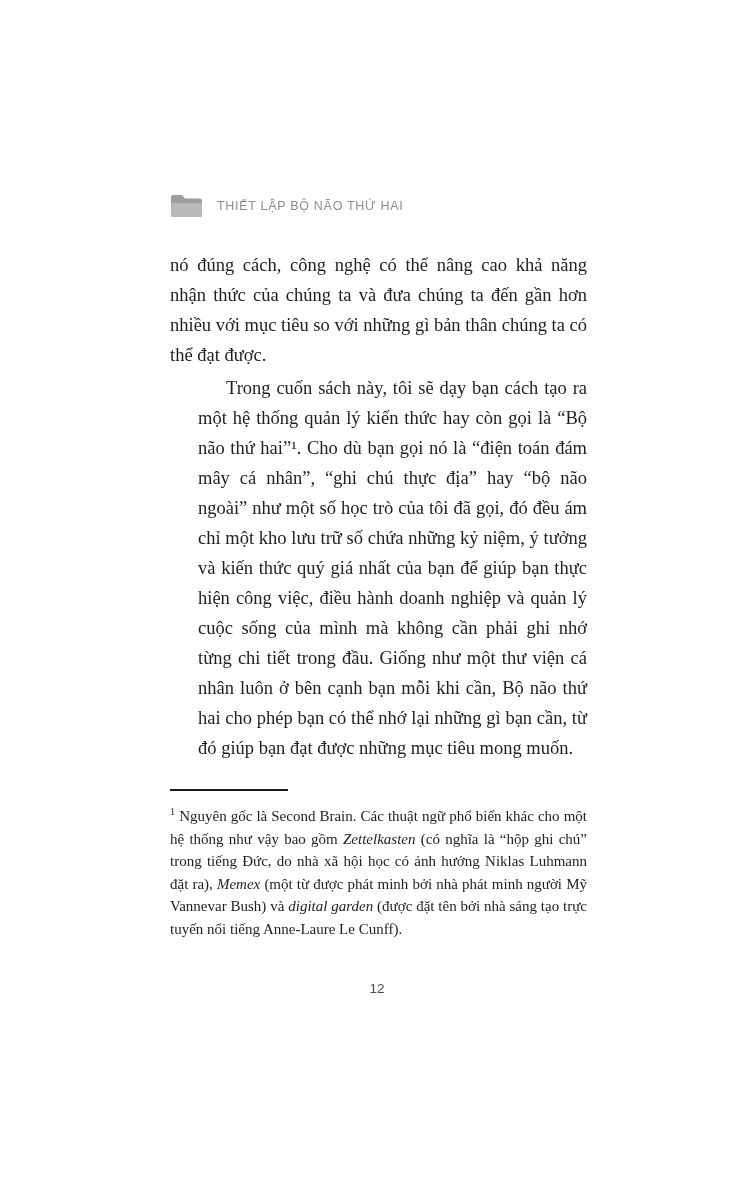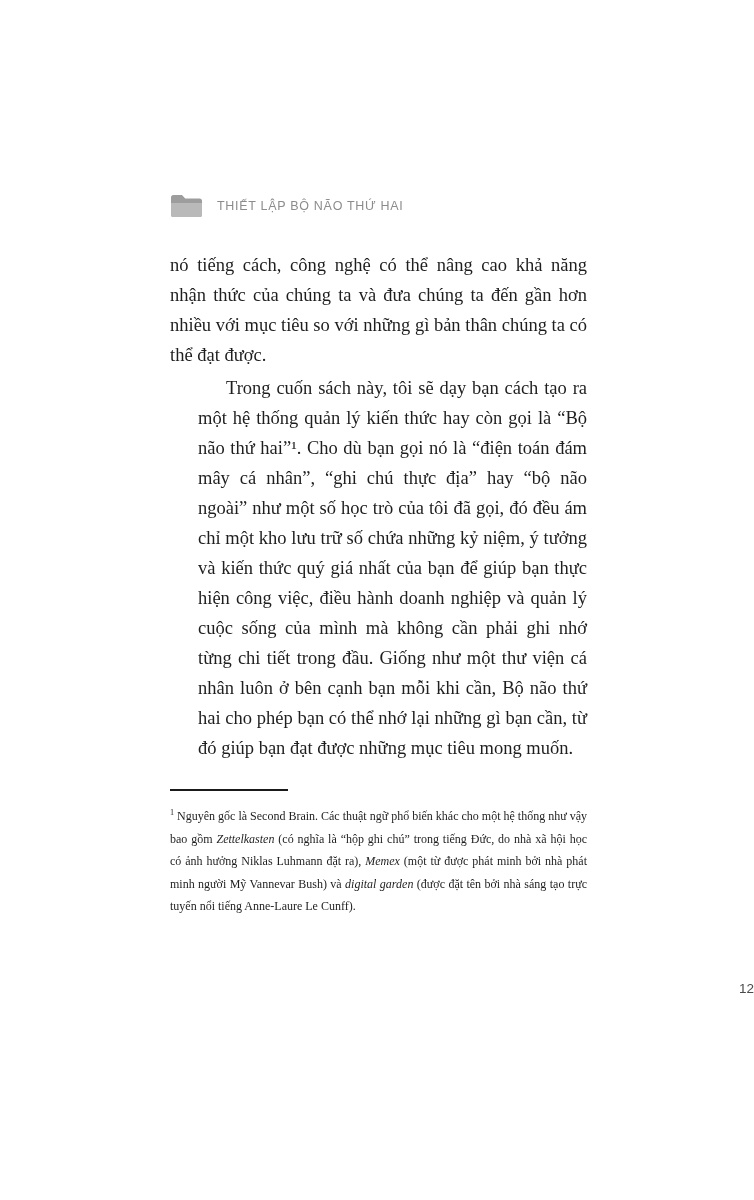--- a/index.html
+++ b/index.html
@@ -40,35 +40,35 @@
     margin-top: 3px;
     margin-left: 28px;
   }
   .footnote-divider {
     width: 118px;
     border: none;
     border-top: 2px solid #1a1a1a;
     margin: 26px 0 14px 0;
   }
   .footnote {
-    font-size: 12px;
+    font-size: 15px;
     line-height: 22.5px;
     text-align: justify;
     color: #1e1e1e;
   }
   .footnote .sup, .body-text .sup {
     vertical-align: super;
     font-size: 0.68em;
     line-height: 0;
   }
   .page-number {
     position: absolute;
     left: 0; right: 0;
     top: 981px;
-    text-align: right;
+    text-align: center;
     font-family: "Liberation Sans", sans-serif;
     font-size: 13.5px;
     color: #4a4a4a;
   }
 </style>
 </head>
 <body>
 
 <div class="page">
   <div class="content">
@@ -77,21 +77,21 @@
       <span class="icon">
         <svg width="33" height="24" viewBox="0 0 33 24" aria-hidden="true">
           <path d="M1 3.5 A2.5 2.5 0 0 1 3.5 1 H12 l3.2 3.4 H29.5 A2.5 2.5 0 0 1 32 6.9 V20.5 A2.5 2.5 0 0 1 29.5 23 H3.5 A2.5 2.5 0 0 1 1 20.5 Z" fill="#9d9d9d"></path>
           <path d="M1 9 H32 V20.5 A2.5 2.5 0 0 1 29.5 23 H3.5 A2.5 2.5 0 0 1 1 20.5 Z" fill="#b9b9b9"></path>
         </svg>
       </span>
       <span class="chapter-title">THIẾT LẬP BỘ NÃO THỨ HAI</span>
     </div>
 
     <div class="body-text">
-      <p>nó tiếng cách, công nghệ có thể nâng cao khả năng nhận thức của chúng ta và đưa chúng ta đến gần hơn nhiều với mục tiêu so với những gì bản thân chúng ta có thể đạt được.</p>
+      <p>nó đúng cách, công nghệ có thể nâng cao khả năng nhận thức của chúng ta và đưa chúng ta đến gần hơn nhiều với mục tiêu so với những gì bản thân chúng ta có thể đạt được.</p>
       <p class="indented">Trong cuốn sách này, tôi sẽ dạy bạn cách tạo ra một hệ thống quản lý kiến thức hay còn gọi là “Bộ não thứ hai”¹. Cho dù bạn gọi nó là “điện toán đám mây cá nhân”, “ghi chú thực địa” hay “bộ não ngoài” như một số học trò của tôi đã gọi, đó đều ám chỉ một kho lưu trữ số chứa những kỷ niệm, ý tưởng và kiến thức quý giá nhất của bạn để giúp bạn thực hiện công việc, điều hành doanh nghiệp và quản lý cuộc sống của mình mà không cần phải ghi nhớ từng chi tiết trong đầu. Giống như một thư viện cá nhân luôn ở bên cạnh bạn mỗi khi cần, Bộ não thứ hai cho phép bạn có thể nhớ lại những gì bạn cần, từ đó giúp bạn đạt được những mục tiêu mong muốn.</p>
     </div>
 
     <hr class="footnote-divider">
 
     <div class="footnote"><span class="sup">1</span><span> Nguyên gốc là Second Brain. Các thuật ngữ phổ biến khác cho một hệ thống như vậy bao gồm </span><span style="font-style: italic;">Zettelkasten</span><span> (có nghĩa là “hộp ghi chú” trong tiếng Đức, do nhà xã hội học có ảnh hưởng Niklas Luhmann đặt ra), </span><span style="font-style: italic;">Memex</span><span> (một từ được phát minh bởi nhà phát minh người Mỹ Vannevar Bush) và </span><span style="font-style: italic;">digital garden</span><span> (được đặt tên bởi nhà sáng tạo trực tuyến nổi tiếng Anne-Laure Le Cunff).</span></div>
 
   </div>
 
   <div class="page-number">12</div>

